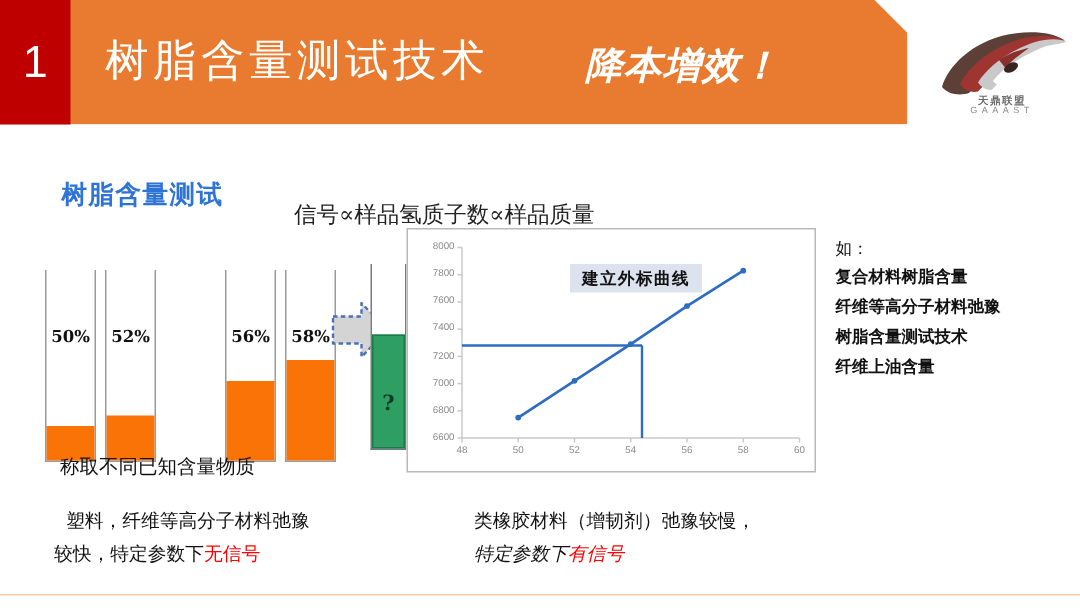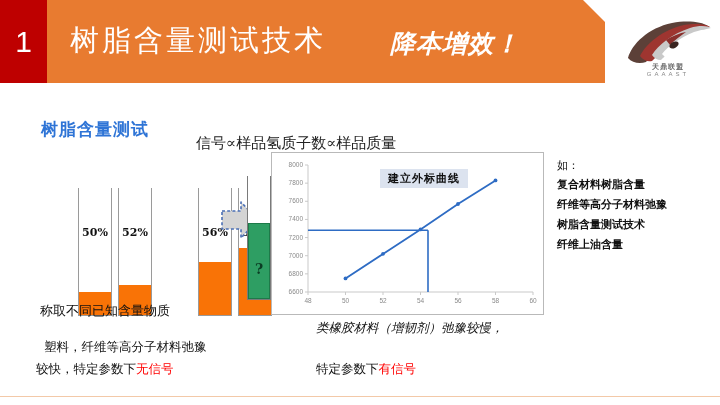--- a/index.html
+++ b/index.html
@@ -64,21 +64,21 @@
   }
   .formula{
     position:absolute;left:196px;top:118px;
     color:#222;font-size:15px;
     font-family:"DejaVu Serif","Liberation Serif",serif;
     white-space:nowrap;
     margin-top:16px;
   }
 
   
-  .beakers{position:absolute;left:30px;top:188px;width:200px;height:130px;margin-left:48px;}
+  .beakers{position:absolute;left:30px;top:180px;width:200px;height:130px;}
   .beaker{
     position:absolute;width:34px;border:1px solid #9a9a9a;border-top:none;
     background:#fff;box-sizing:border-box;
   }
   .beaker .fill{
     position:absolute;left:0;bottom:0;width:100%;background:#F97306;
   }
   .beaker .pct{
     position:absolute;left:0;top:38px;width:100%;text-align:center;
     font-size:11px;font-weight:bold;color:#111;
@@ -109,21 +109,21 @@
     font-family:"DejaVu Serif","Liberation Serif",serif;
   }
 
   
   .chart-box{
     position:absolute;left:271px;top:152px;width:273px;height:163px;
     border:1px solid #b9b9b9;background:#fff;box-sizing:border-box;
   }
   .chart-inner{position:absolute;left:0;top:0;width:100%;height:100%;}
   .chart-title{
-    position:absolute;left:108px;top:16px;
+    position:absolute;left:108px;top:23px;
     background:#DCE3EF;color:#111;font-size:11px;font-weight:bold;
     padding:2px 8px;letter-spacing:1px;white-space:nowrap;
     font-family:"DejaVu Sans","Liberation Sans",sans-serif;
   }
   .ylab{
     position:absolute;right:0;font-size:6.5px;color:#8a8a8a;
     text-align:right;white-space:nowrap;
     font-family:"Liberation Sans",sans-serif;
   }
   .xlab{
@@ -141,22 +141,22 @@
     font-size:11px;color:#111;font-weight:bold;margin-bottom:5px;
     white-space:nowrap;
     font-family:"DejaVu Serif","Liberation Serif",serif;
   }
 
   
   .note{position:absolute;font-size:12.5px;color:#111;white-space:nowrap;
         font-family:"DejaVu Sans","Liberation Sans",sans-serif;}
   .note-l1{left:36px;top:339px;margin-left:8px;}
   .note-l2{left:36px;top:361px;}
-  .note-r1{left:316px;top:320px;font-style:italic;}
-  .note-r2{left:316px;top:361px;}
+  .note-r1{left:316px;top:339px;}
+  .note-r2{left:316px;top:361px;font-style:italic;}
   .red{color:#FF0000;}
   .btm-rule{position:absolute;left:0;top:396px;width:720px;height:1px;background:#F3C9A8;}
 </style>
 </head>
 <body>
 
 <div class="slide">
 
   <div class="hdr-orange"></div>
   <div class="hdr-red"></div>

